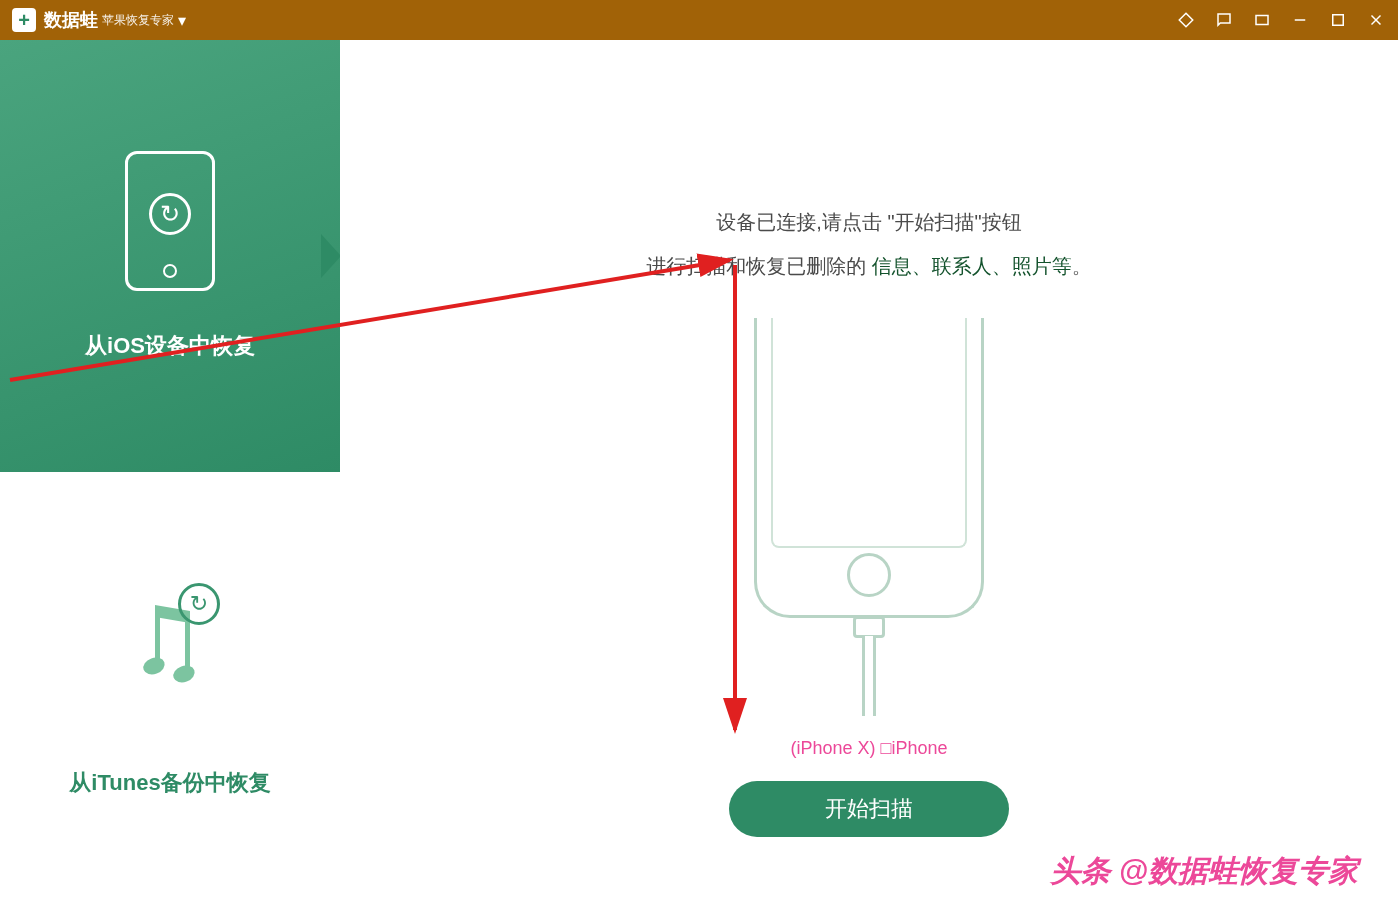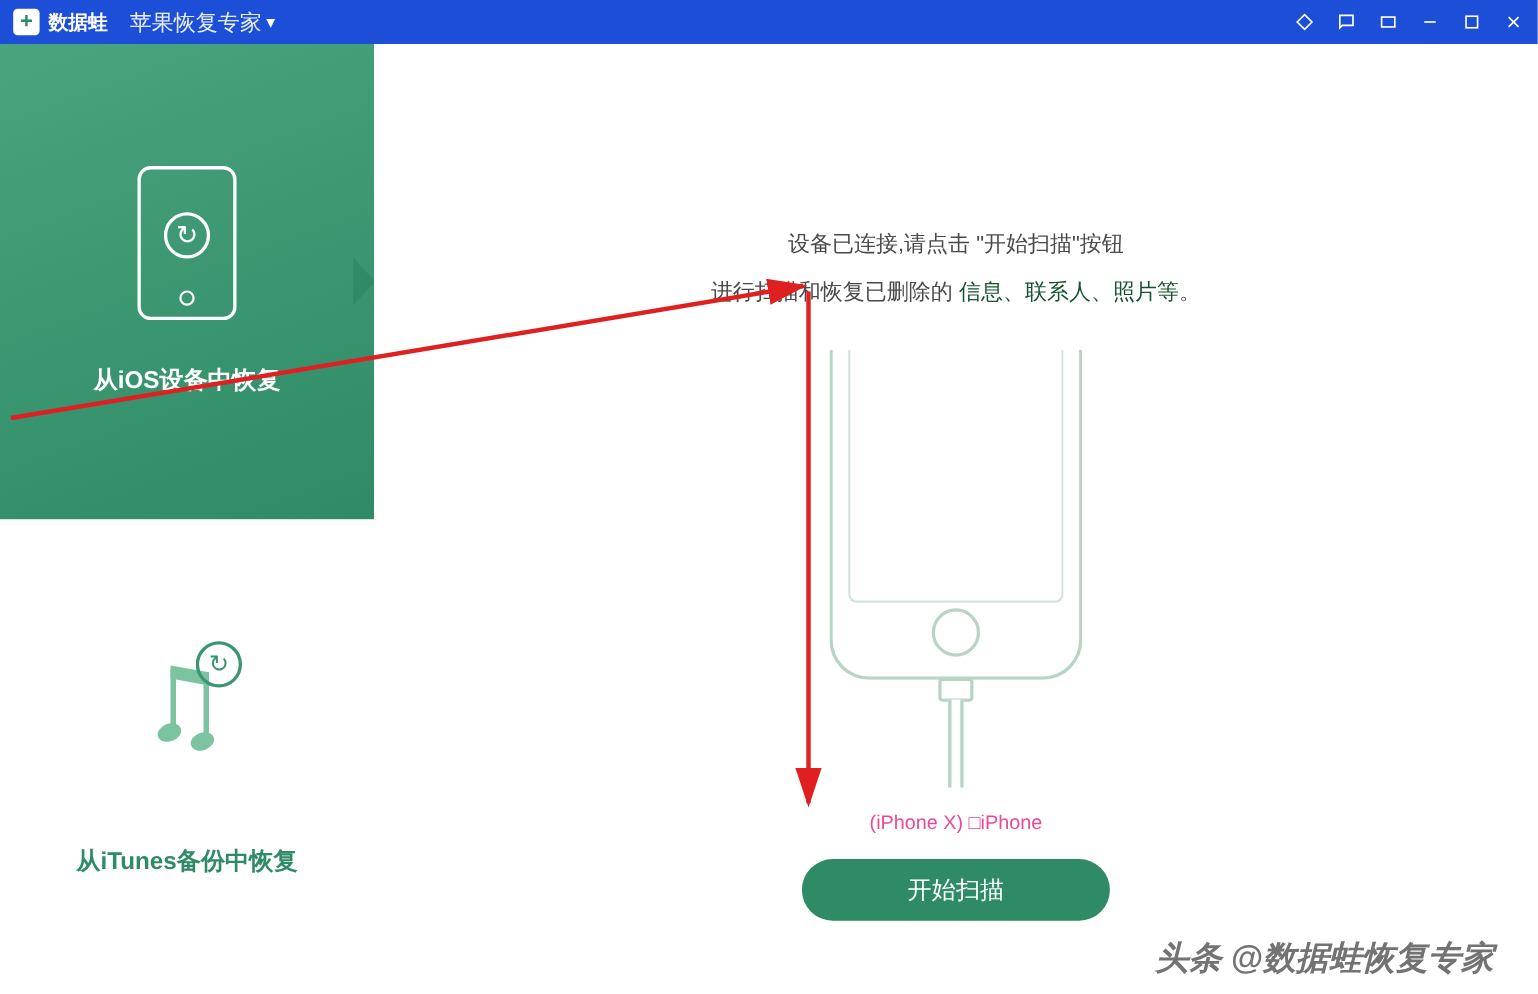--- a/index.html
+++ b/index.html
@@ -1,23 +1,23 @@
 <!DOCTYPE html>
 <html><head>
 <meta charset="utf-8">
 <style>
 * { margin: 0; padding: 0; box-sizing: border-box; }
 body { font-family: "Microsoft YaHei", sans-serif; width: 1398px; height: 904px; overflow: hidden; background: #fff; position: relative; }
 
-.titlebar { height: 40px; background: #1d4ed8; display: flex; align-items: center; padding: 0 12px; color: #fff; }
+.titlebar { height: 40px; background: #a16207; display: flex; align-items: center; padding: 0 12px; color: #fff; }
 .logo-area { display: flex; align-items: center; gap: 8px; }
 .logo-icon { width: 24px; height: 24px; background: #fff; border-radius: 4px; position: relative; }
 .logo-icon::before { content: "+"; position: absolute; top: 50%; left: 50%; transform: translate(-50%,-50%); color: #2e8b65; font-weight: bold; font-size: 20px; }
 .logo-text { font-size: 18px; font-weight: bold; }
-.sub-title { margin-left: 20px; font-size: 20px; opacity: .9; }
+.sub-title { margin-left: 4px; font-size: 12px; opacity: .9; }
 .title-spacer { flex: 1; }
 .title-actions { display: flex; gap: 18px; align-items: center; }
 .ticon { width: 20px; height: 20px; display: inline-flex; align-items: center; justify-content: center; cursor: pointer; color: #fff; }
 .ticon svg { width: 18px; height: 18px; stroke: #fff; fill: none; stroke-width: 2; }
 
 .body { display: flex; height: calc(100% - 40px); }
 
 .sidebar { width: 340px; background: #fff; display: flex; flex-direction: column; }
 .sidebar-item { flex: 1; display: flex; flex-direction: column; align-items: center; justify-content: center; gap: 40px; position: relative; cursor: pointer; }
 .sidebar-item.active { background: linear-gradient(160deg, #4aa47e 0%, #2e8b65 100%); color: #fff; }
@@ -52,21 +52,21 @@
 .cable-tip { position: absolute; top: 298px; left: 50%; transform: translateX(-50%); width: 32px; height: 22px; border: 3px solid #b8d4c5; border-radius: 4px; background: #fff; }
 .cable { position: absolute; top: 318px; left: 50%; transform: translateX(-50%); width: 14px; height: 80px; border-left: 3px solid #b8d4c5; border-right: 3px solid #b8d4c5; background: #fff; }
 
 .device-label { margin-top: 60px; font-size: 18px; color: #ec4899; }
 
 .scan-btn { margin-top: 22px; width: 280px; height: 56px; background: #2e8b65; color: #fff; border: none; border-radius: 28px; font-size: 22px; cursor: pointer; }
 
 .arrow { position: absolute; pointer-events: none; }
 .arrow svg { overflow: visible; }
 
-.watermark { position: absolute; right: 40px; bottom: 12px; font-size: 30px; font-weight: bold; color: #737373; font-style: italic; text-shadow: 1px 1px 2px rgba(255,255,255,.8); }
+.watermark { position: absolute; right: 40px; bottom: 12px; font-size: 30px; font-weight: bold; color: #ec4899; font-style: italic; text-shadow: 1px 1px 2px rgba(255,255,255,.8); }
 </style>
 </head>
 <body>
 
 <div class="titlebar">
   <div class="logo-area">
     <span class="logo-icon"></span>
     <span class="logo-text">数据蛙</span>
   </div>
   <span class="sub-title">苹果恢复专家</span>

